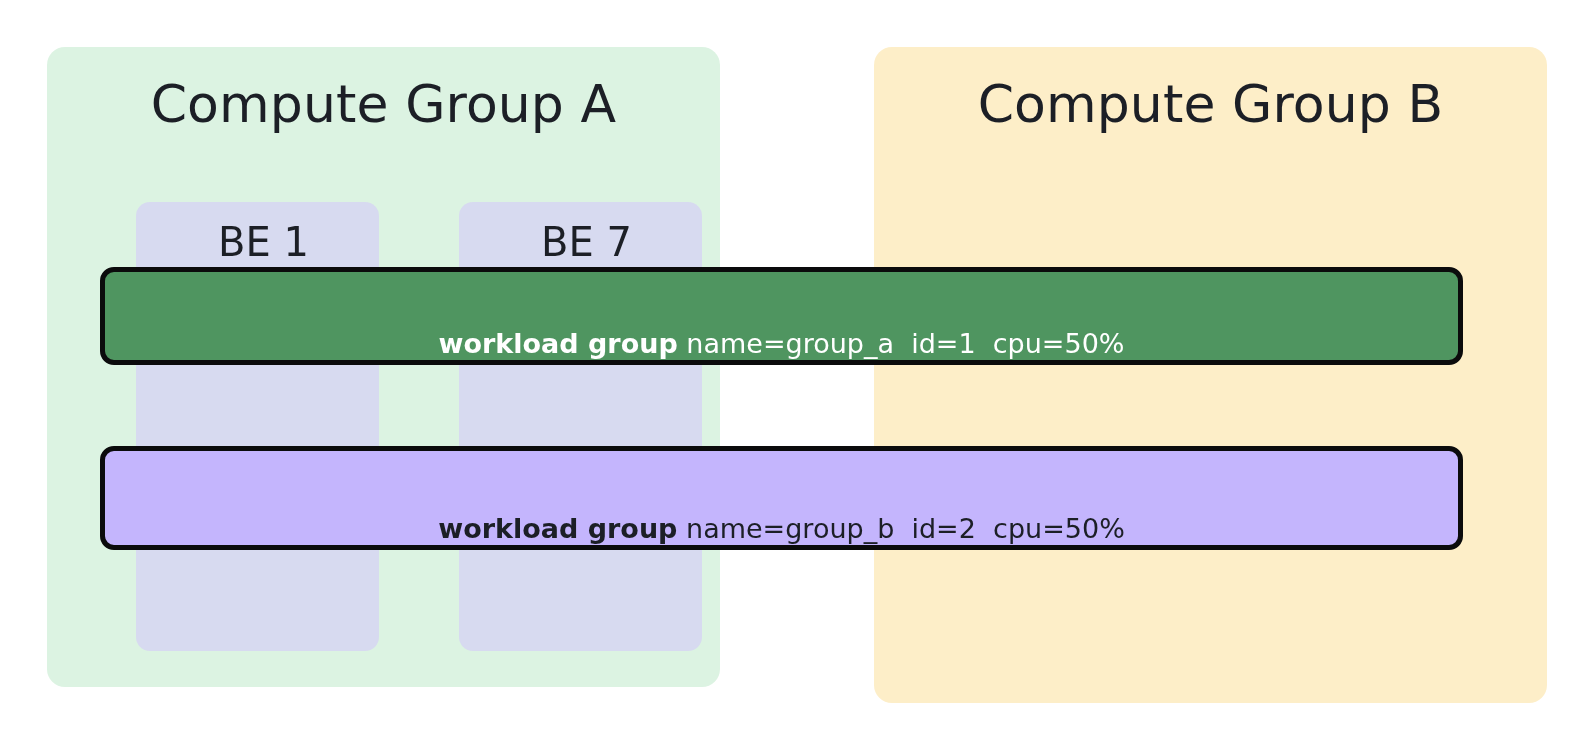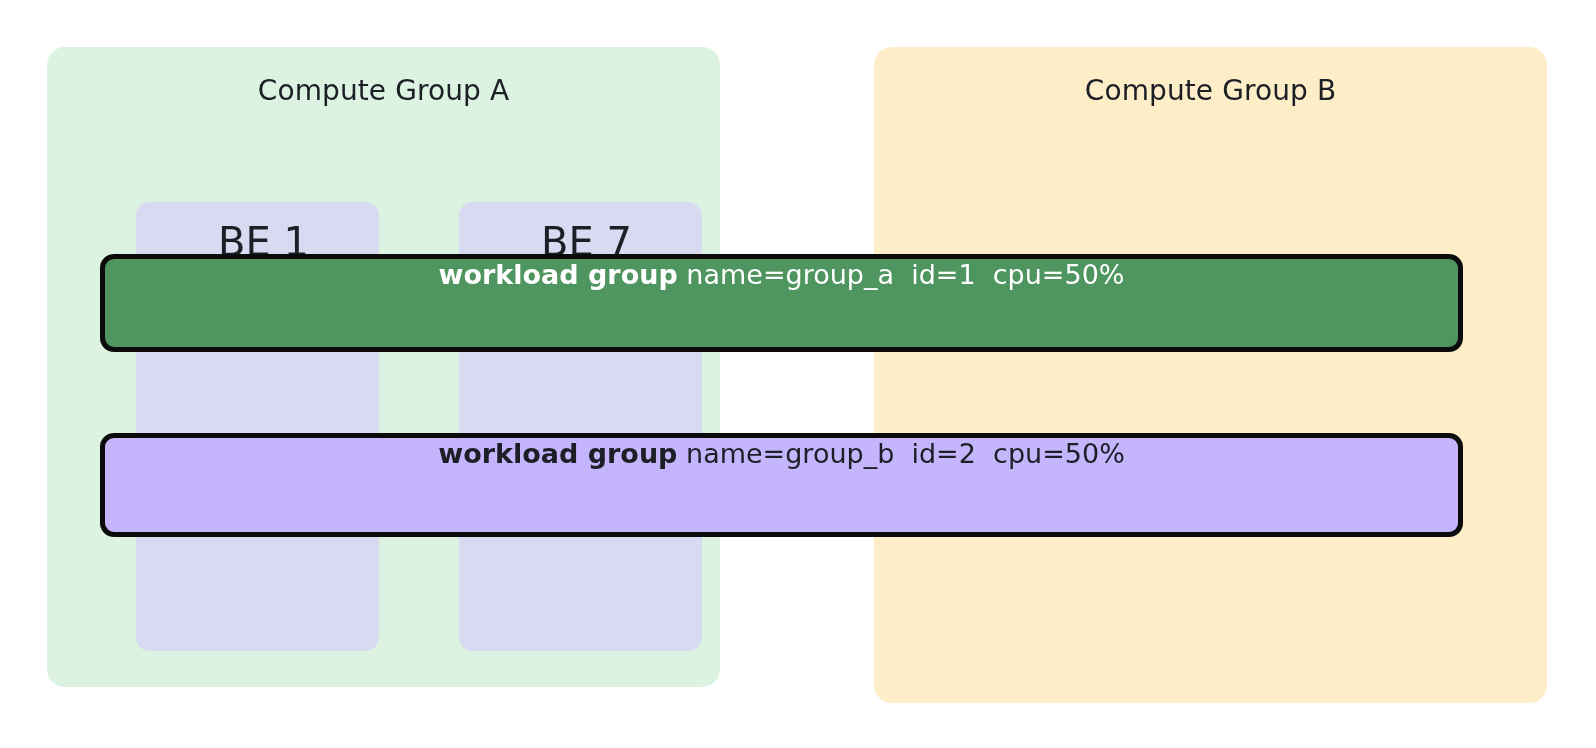--- a/index.html
+++ b/index.html
@@ -37,21 +37,21 @@
     width: 673px;
     height: 656px;
     background: #fdeec8;
   }
   .group-title {
     position: absolute;
     left: 0;
     right: 0;
     top: 28px;
     text-align: center;
-    font-size: 28px;
+    font-size: 52px;
     font-weight: 400;
     color: #1c1f26;
     letter-spacing: 0.1px;
     line-height: 1.15;
   }
 
   
   .be-box {
     position: absolute;
     top: 155px;
@@ -78,22 +78,23 @@
 
   
   .wg-bar {
     position: absolute;
     left: 100px;
     width: 1363px;
     border: 5px solid #0b0b0c;
     border-radius: 14px;
     box-sizing: border-box;
     display: flex;
-    align-items: flex-start;
+    align-items: flex-end;
     justify-content: center;
+    margin-top: 13px;
   }
   #wg-bar-a {
     top: 254px;
     height: 98px;
     background: #4f9560;
   }
   #wg-bar-b {
     top: 433px;
     height: 104px;
     background: #c4b5fd;

